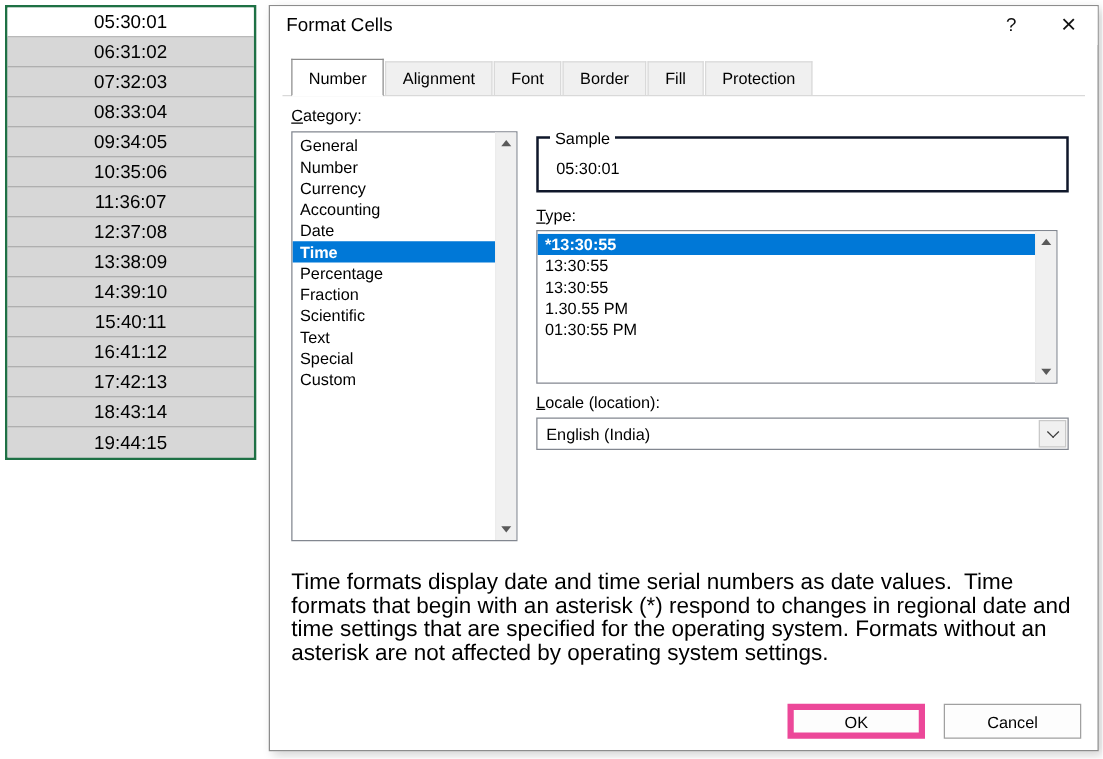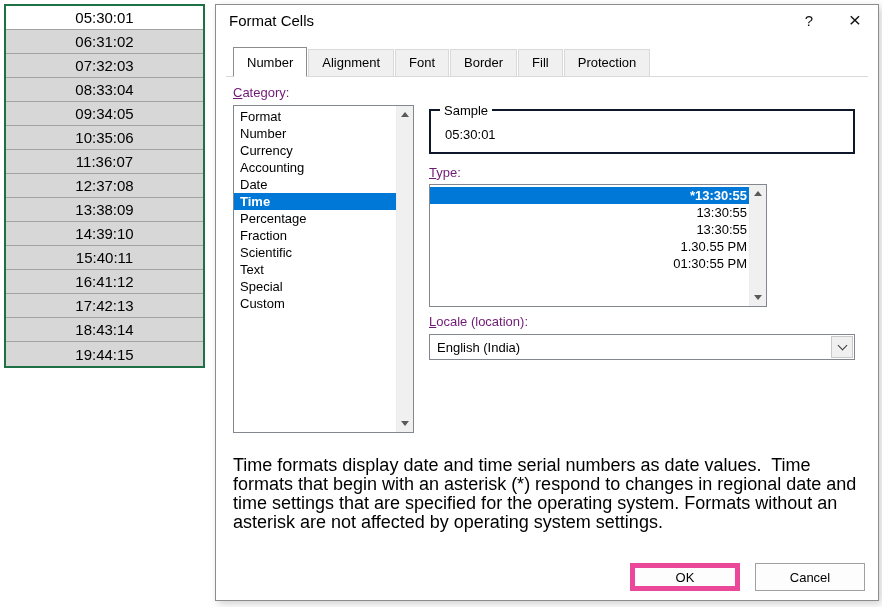--- a/index.html
+++ b/index.html
@@ -21,29 +21,29 @@
   .tb-btn { width:46px; height:31px; display:flex; align-items:center; justify-content:center; font-size:15px; color:#111; }
   .tb-btn.close span { font-size:21px; line-height:1; margin-top:-3px; }
 
   .tabstrip { position:absolute; top:43px; left:10px; right:10px; height:29px; display:flex; align-items:flex-end;
               border-bottom:1px solid #d9d9d9; padding-left:7px; }
   .tab { padding:5px 13px 6px; background:#f0f0f0; border:1px solid #d9d9d9; border-bottom:none;
          margin-right:1px; font-size:13px; color:#000; white-space:nowrap; }
   .tab.selected { background:#fff; border:1px solid #8c8c8c; border-bottom:1px solid #fff;
                   margin-bottom:-1px; padding-top:7px; z-index:2; }
 
-  .label { position:absolute; font-size:13px; color:#701a75; }
+  .label { position:absolute; font-size:13px; color:#000000; }
   .mnemonic::first-letter { text-decoration:underline; }
   .cat-label { left:17px; top:80px; }
   .type-label { left:213px; top:160px; }
   .locale-label { left:213px; top:309px; }
 
   .listbox { position:absolute; background:#fff; border:1px solid #828790; }
   .category-listbox { left:17px; top:100px; width:181px; height:328px; }
-  .type-listbox { left:213px; top:179px; width:338px; height:123px;text-align:right; }
+  .type-listbox { left:213px; top:179px; width:417px; height:123px; }
   .list-items { position:absolute; left:0; top:2px; right:17px; bottom:0; overflow:hidden; }
   .list-item { font-size:13px; line-height:16px; padding:1px 2px 0 6px; white-space:nowrap; color:#000; }
   .list-item.selected { background:#0078d7; color:#fff;font-weight:bold; }
 
   .scrollbar { position:absolute; top:0; right:0; bottom:0; width:17px; background:#f0f0f0; border-left:1px solid #ececec; }
   .sb-btn { position:absolute; left:0; right:0; height:17px; display:flex; align-items:center; justify-content:center; }
   .sb-btn.bottom { bottom:0; }
   .tri-up   { width:0; height:0; border-left:4px solid transparent; border-right:4px solid transparent; border-bottom:5px solid #5a5a5a; }
   .tri-down { width:0; height:0; border-left:4px solid transparent; border-right:4px solid transparent; border-top:5px solid #5a5a5a; }
 
@@ -108,21 +108,21 @@
         <div class="tab">Font</div>
         <div class="tab">Border</div>
         <div class="tab">Fill</div>
         <div class="tab">Protection</div>
       </div>
 
     <div class="label mnemonic cat-label">Category:</div>
 
     <div class="listbox category-listbox">
       <div class="list-items">
-          <div class="list-item">Format</div>
+          <div class="list-item">General</div>
           <div class="list-item">Number</div>
           <div class="list-item">Currency</div>
           <div class="list-item">Accounting</div>
           <div class="list-item">Date</div>
           <div class="list-item selected">Time</div>
           <div class="list-item">Percentage</div>
           <div class="list-item">Fraction</div>
           <div class="list-item">Scientific</div>
           <div class="list-item">Text</div>
           <div class="list-item">Special</div>

